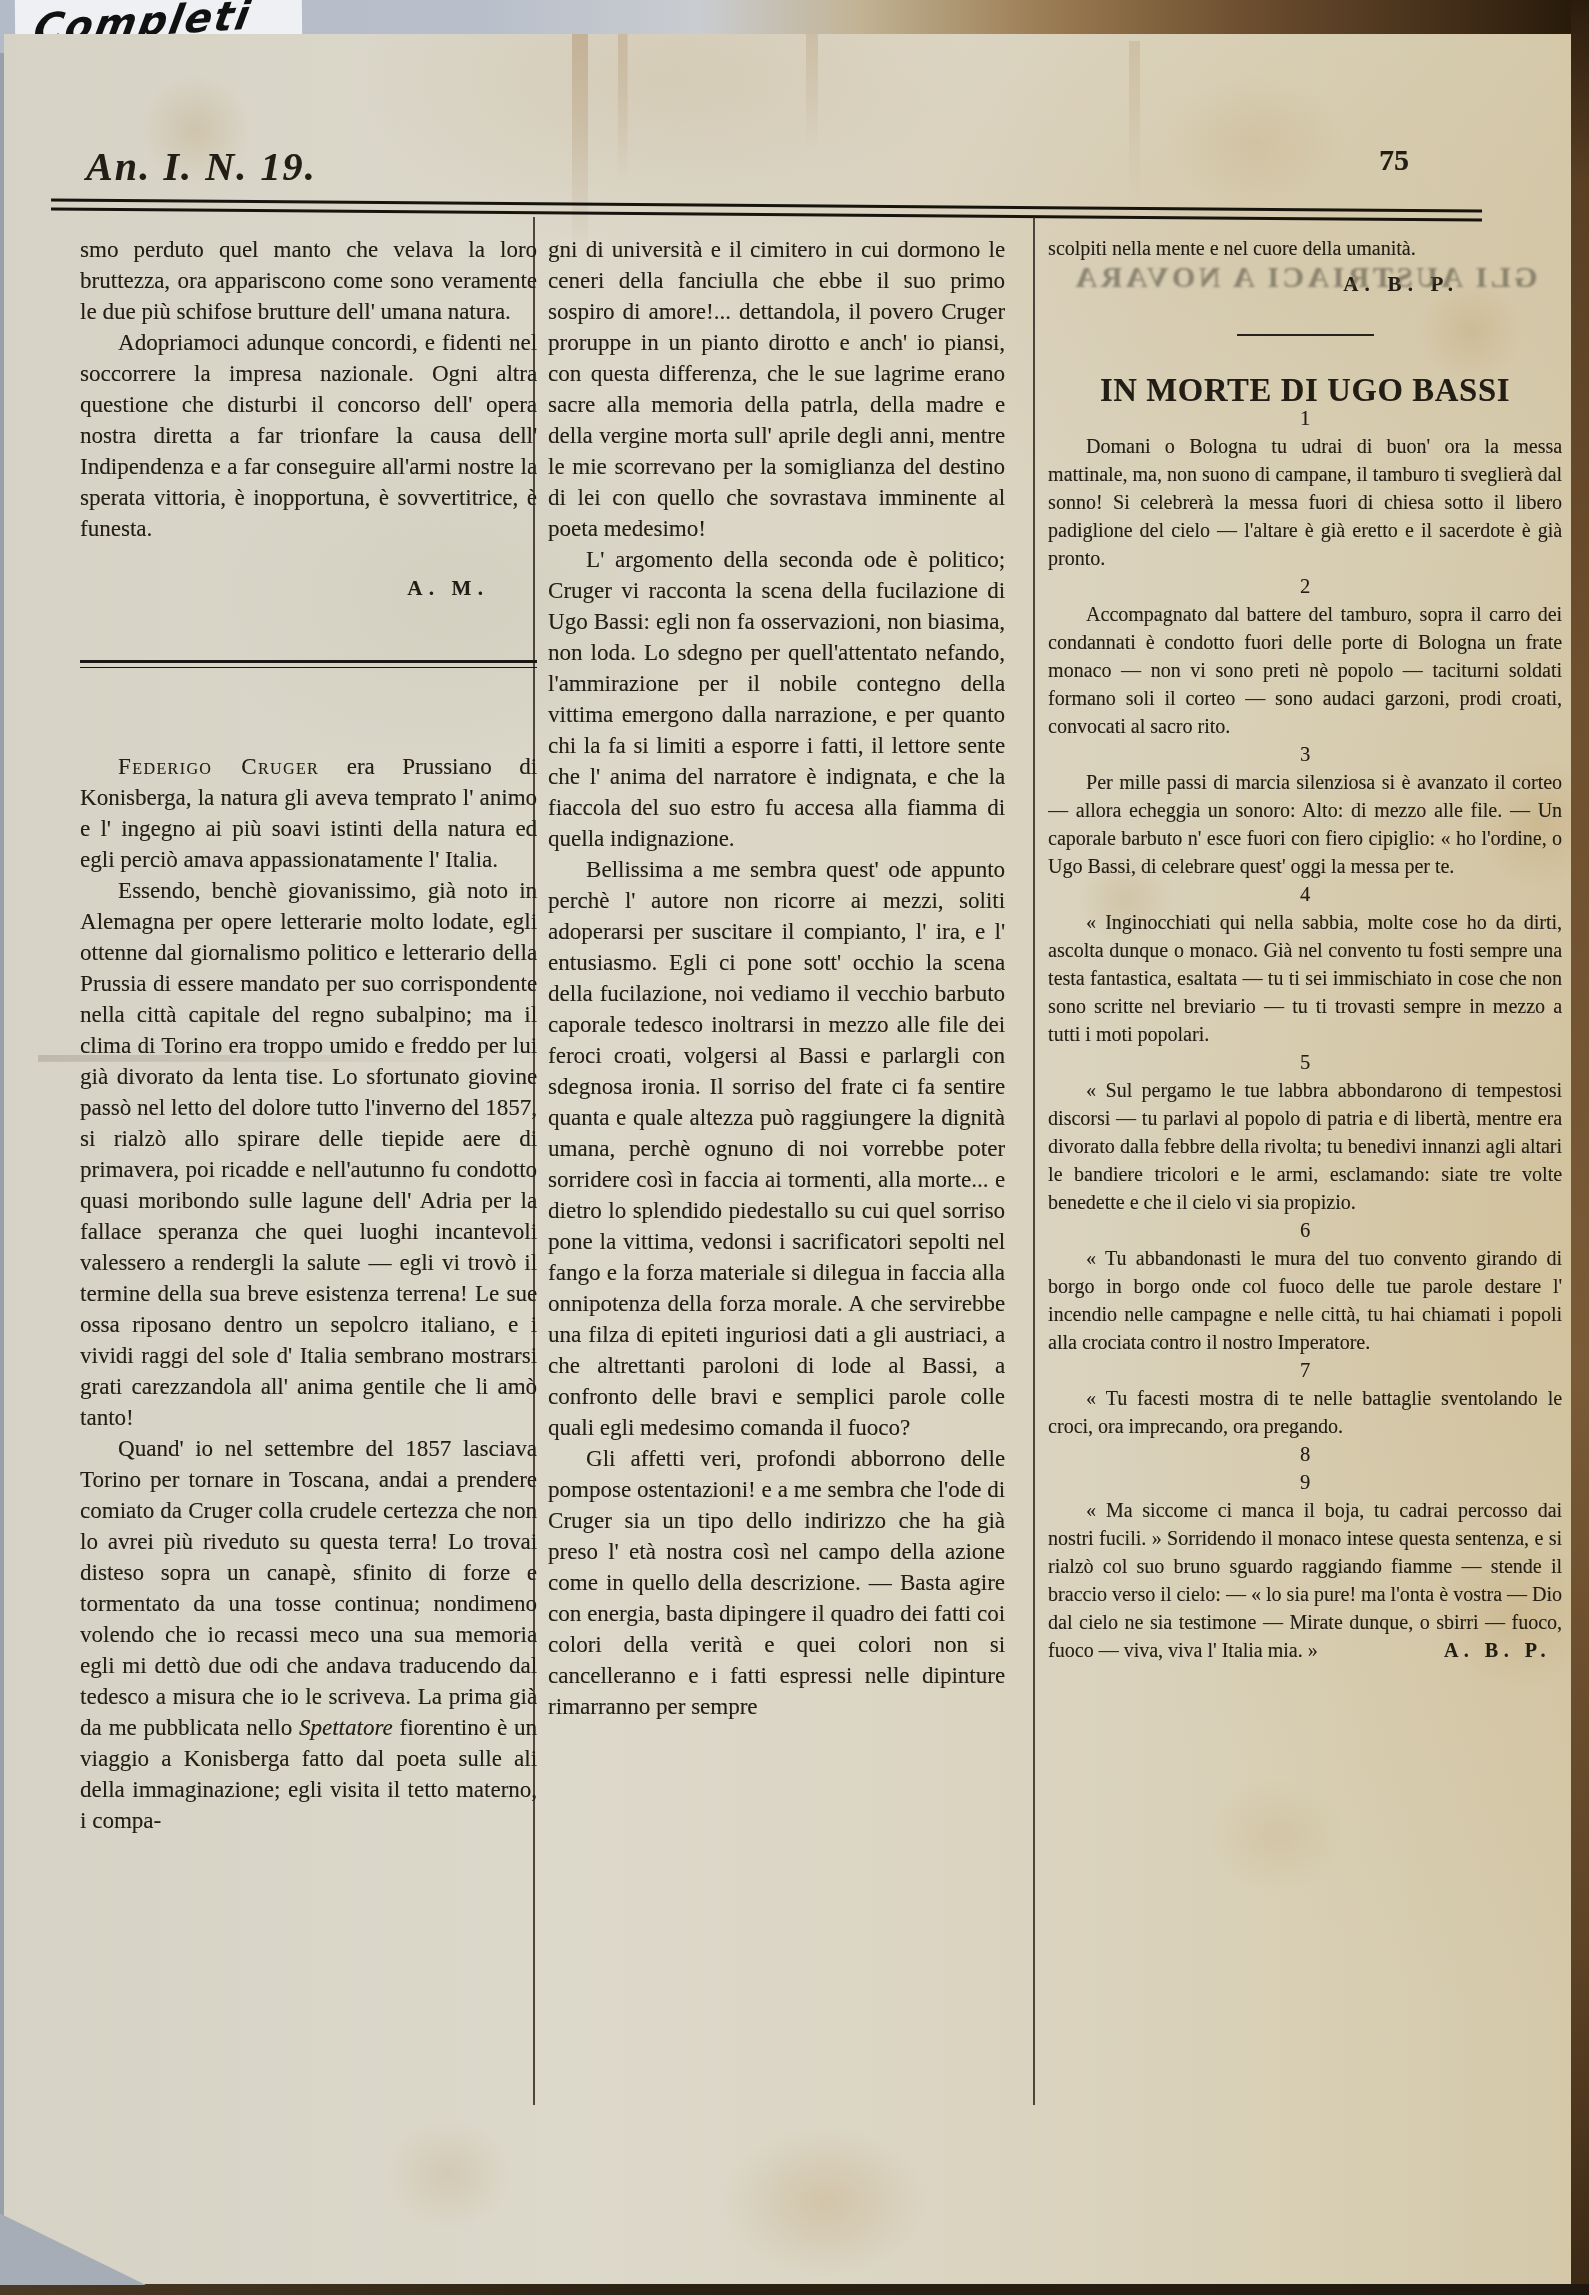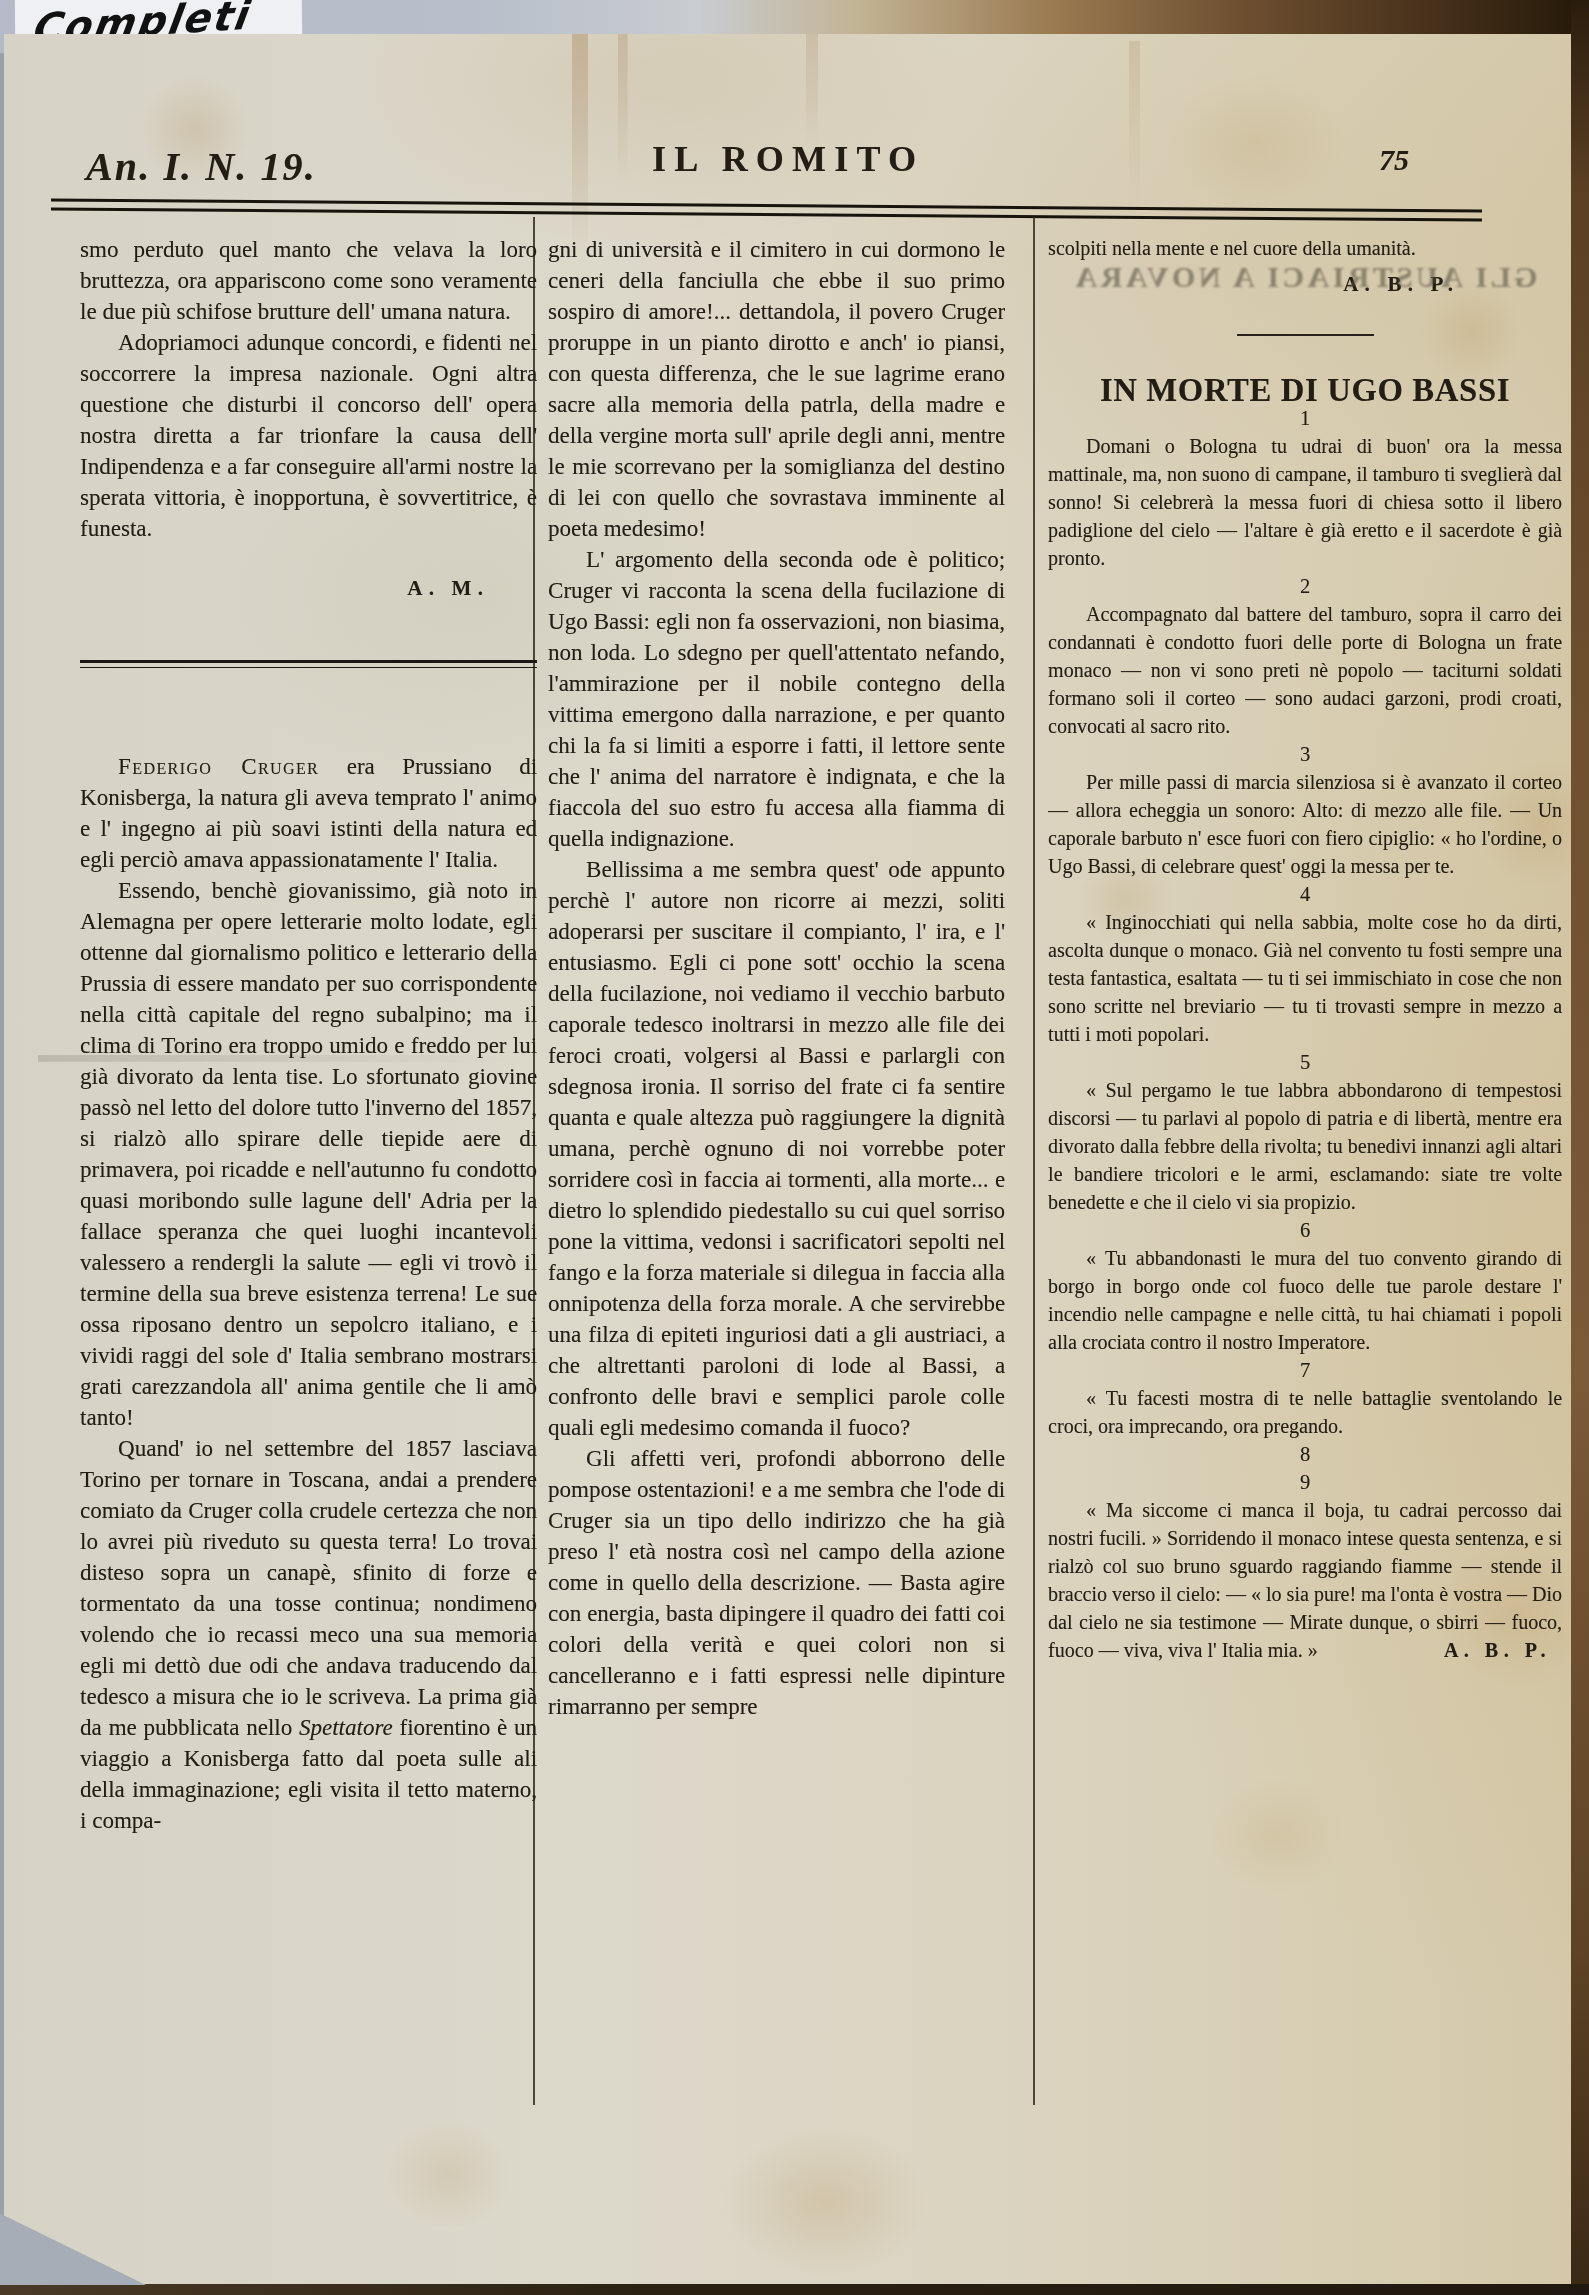--- a/index.html
+++ b/index.html
@@ -61,21 +61,21 @@
       16.4px 226px, 9.6px 150px, 12.3px 116px, 11px 164px, 479px 6.8px;
     background-position:
       137px 41px, 1163px 41px, 1416px 246px, 1471px 725px, 1074px 821px,
       1430px 1505px, 1204px 1744px, 718px 2093px, 383px 2086px, 205px 356px,
       568px 0px, 614px 0px, 802px 0px, 1125px 6.8px, 34px 1021px;
   }
   .ink{color:#221d15;text-shadow:0.2px 0.2px 0.5px rgba(34,29,21,.35);}
   
   .masthead-issue{position:absolute;left:82px;top:109px;font-size:40px;font-weight:bold;letter-spacing:2.1px;font-style:italic;}
   .masthead-title{position:absolute;left:0;right:0;top:104px;text-align:center;font-size:36px;font-weight:bold;letter-spacing:8.2px;}
-  .masthead-page{position:absolute;left:1375px;top:109px;font-size:30px;font-weight:bold;font-style:italic;}
+  .masthead-page{position:absolute;left:1375px;top:109px;font-size:30px;font-weight:bold;}
   .hrule{position:absolute;left:47px;top:170px;width:1431px;height:11.6px;transform:rotate(.45deg);}
   .hrule::before{content:"";position:absolute;left:0;right:0;top:0;height:3.4px;background:#17130d;}
   .hrule::after{content:"";position:absolute;left:0;right:0;bottom:0;height:2.7px;background:#17130d;}
   
   .divider{position:absolute;top:183px;width:2.1px;height:1888px;background:#322d26;opacity:.85;}
   .d1{left:529px;}
   .d2{left:1029px;}
   
   .col{position:absolute;top:200px;overflow:hidden;text-align:justify;}
   .col1{left:76px;width:457px;height:1888px;font-size:23px;line-height:31px;}
@@ -124,21 +124,20 @@
   <div class="bg-top"></div>
 
   <div class="slip">
     <span class="hand">Completi</span>
   </div>
 
   <div class="paper">
     <div class="stains"></div>
 
     <div class="masthead-issue ink">An. I. N. 19.</div>
-    <div class="masthead-title ink">IL ROMITO</div>
     <div class="masthead-page ink">75</div>
     <div class="hrule"></div>
 
     <div class="divider d1"></div>
     <div class="divider d2"></div>
 
     <div class="col col1 ink">
       <p class="noindent">smo perduto quel manto che velava la loro bruttezza, ora appariscono come sono veramente le due più schifose brutture dell' umana natura.</p>
       <p>Adopriamoci adunque concordi, e fidenti nel soccorrere la impresa nazionale. Ogni altra questione che disturbi il concorso dell' opera nostra diretta a far trionfare la causa dell' Indipendenza e a far conseguire all'armi nostre la sperata vittoria, è inopportuna, è sovvertitrice, è funesta.</p>
       <span class="sig">A. M.</span>

